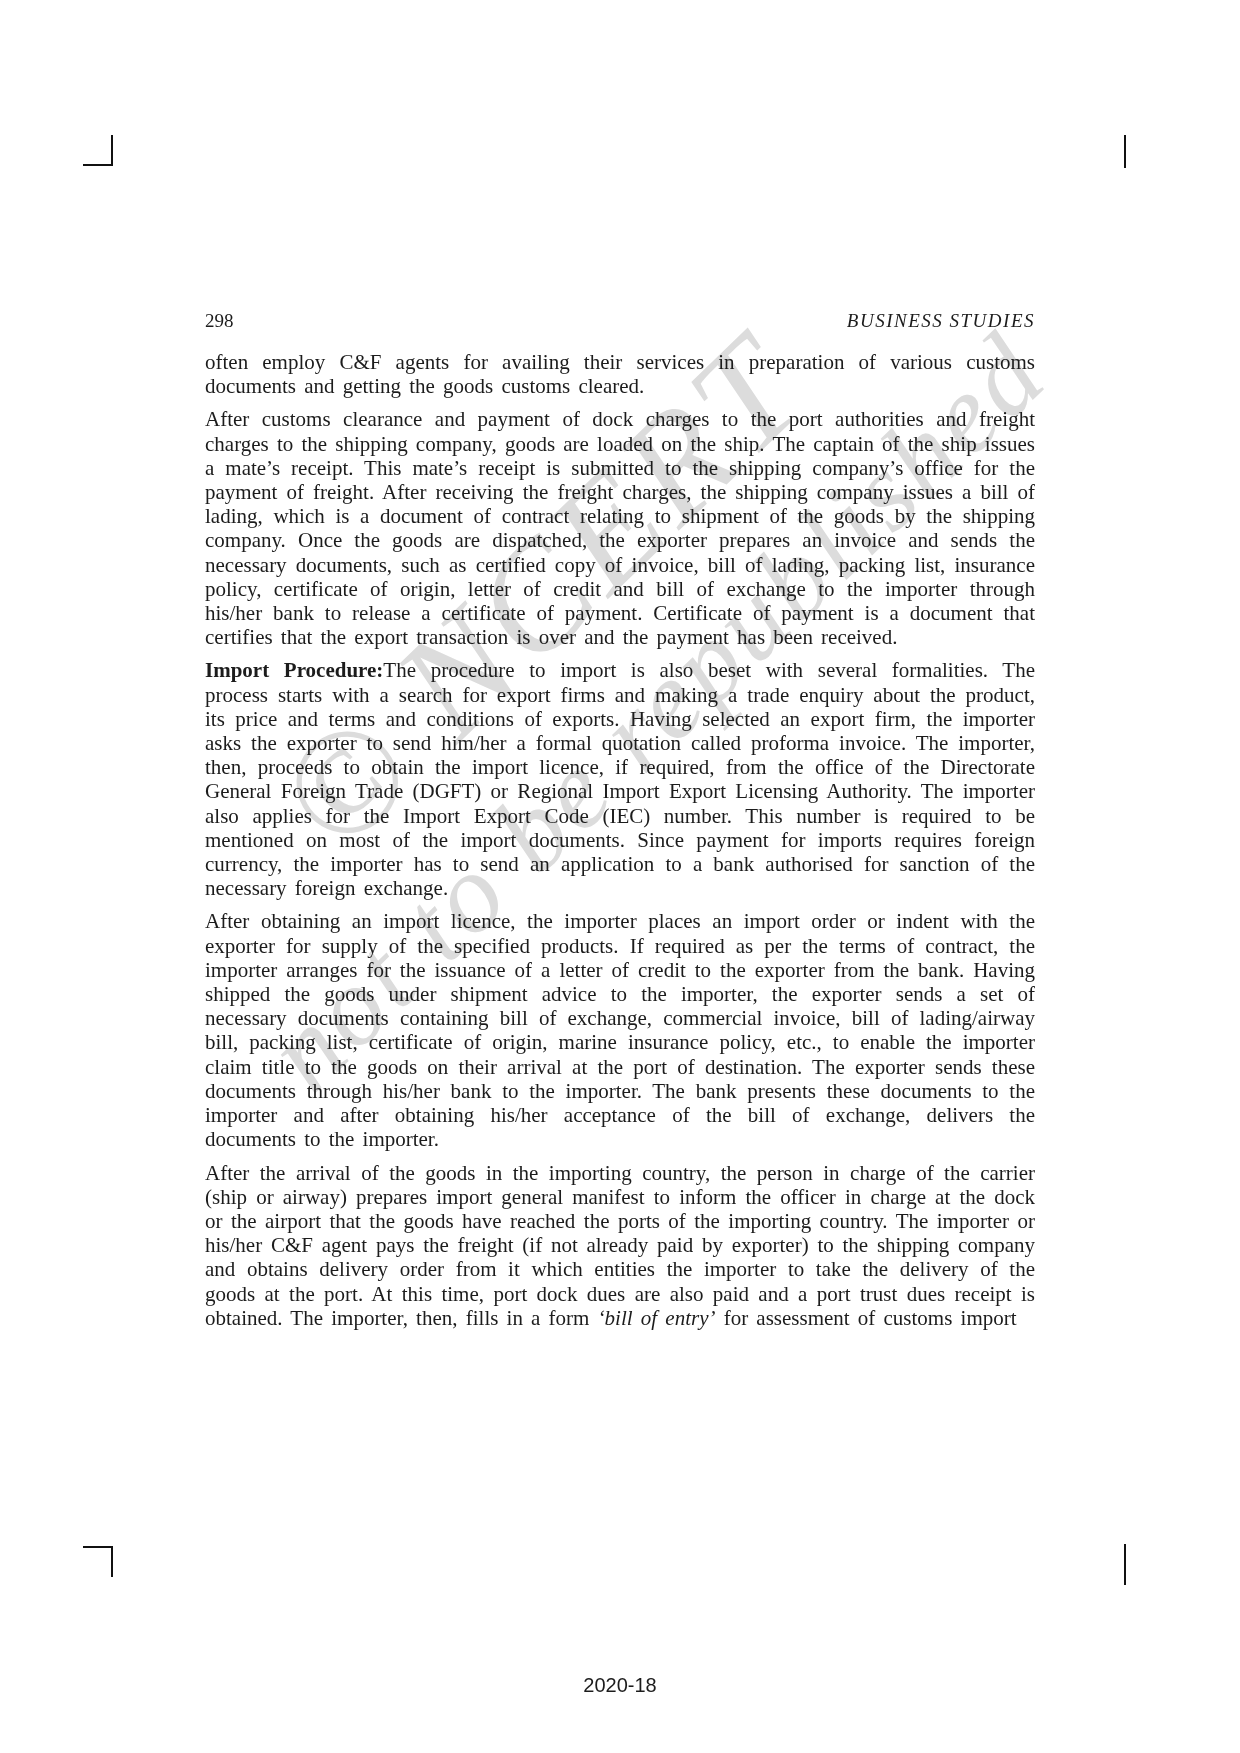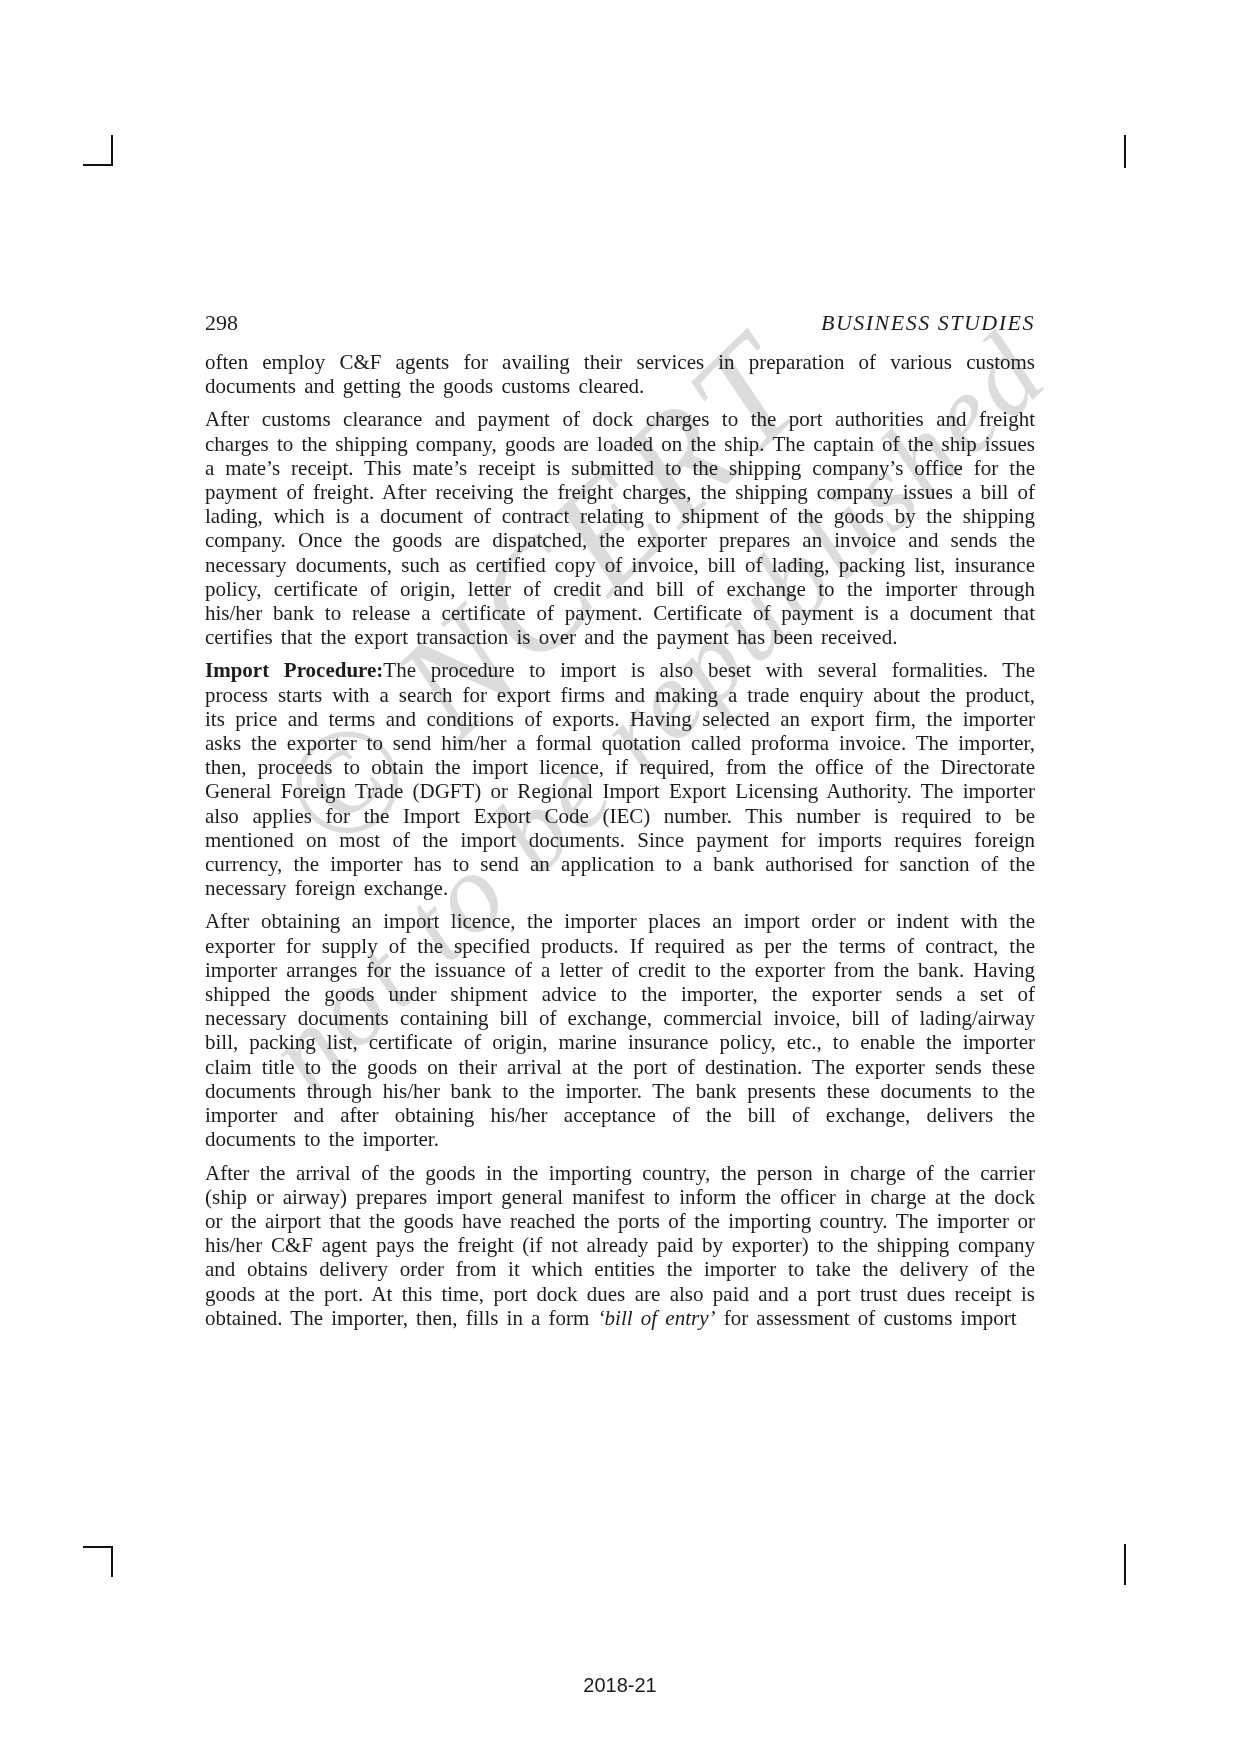--- a/index.html
+++ b/index.html
@@ -35,21 +35,21 @@
   .crop.tl-h{left:83px;top:164px;width:30px;height:2px;}
   .crop.tr-v{left:1124px;top:135px;width:2px;height:33px;}
   .crop.bl-h{left:83px;top:1546px;width:30px;height:2px;}
   .crop.bl-v{left:111px;top:1546px;width:2px;height:31px;}
   .crop.br-v{left:1124px;top:1544px;width:2px;height:41px;}
 
   header{
     position:absolute;
     left:205px;right:205px;top:310px;
     display:flex;justify-content:space-between;align-items:baseline;
-    font-size:22px;
+    font-size:19px;
     z-index:1;
   }
   header .booktitle{letter-spacing:1.5px;font-style:italic;}
 
   main{
     position:absolute;
     left:205px;right:205px;top:350px;
     z-index:1;
   }
   main p{
@@ -95,15 +95,15 @@
   </header>
 
   <main>
     <p>often employ C&amp;F agents for availing their services in preparation of various customs documents and getting the goods customs cleared.</p>
     <p>After customs clearance and payment of dock charges to the port authorities and freight charges to the shipping company, goods are loaded on the ship. The captain of the ship issues a mate’s receipt. This mate’s receipt is submitted to the shipping company’s office for the payment of freight. After receiving the freight charges, the shipping company issues a bill of lading, which is a document of contract relating to shipment of the goods by the shipping company. Once the goods are dispatched, the exporter prepares an invoice and sends the necessary documents, such as certified copy of invoice, bill of lading, packing list, insurance policy, certificate of origin, letter of credit and bill of exchange to the importer through his/her bank to release a certificate of payment. Certificate of payment is a document that certifies that the export transaction is over and the payment has been received.</p>
     <p><span class="lead">Import Procedure:</span><span>The procedure to import is also beset with several formalities. The process starts with a search for export firms and making a trade enquiry about the product, its price and terms and conditions of exports. Having selected an export firm, the importer asks the exporter to send him/her a formal quotation called proforma invoice. The importer, then, proceeds to obtain the import licence, if required, from the office of the Directorate General Foreign Trade (DGFT) or Regional Import Export Licensing Authority. The importer also applies for the Import Export Code (IEC) number. This number is required to be mentioned on most of the import documents. Since payment for imports requires foreign currency, the importer has to send an application to a bank authorised for sanction of the necessary foreign exchange.</span></p>
     <p>After obtaining an import licence, the importer places an import order or indent with the exporter for supply of the specified products. If required as per the terms of contract, the importer arranges for the issuance of a letter of credit to the exporter from the bank. Having shipped the goods under shipment advice to the importer, the exporter sends a set of necessary documents containing bill of exchange, commercial invoice, bill of lading/airway bill, packing list, certificate of origin, marine insurance policy, etc., to enable the importer claim title to the goods on their arrival at the port of destination. The exporter sends these documents through his/her bank to the importer. The bank presents these documents to the importer and after obtaining his/her acceptance of the bill of exchange, delivers the documents to the importer.</p>
     <p><span>After the arrival of the goods in the importing country, the person in charge of the carrier (ship or airway) prepares import general manifest to inform the officer in charge at the dock or the airport that the goods have reached the ports of the importing country. The importer or his/her C&amp;F agent pays the freight (if not already paid by exporter) to the shipping company and obtains delivery order from it which entities the importer to take the delivery of the goods at the port. At this time, port dock dues are also paid and a port trust dues receipt is obtained. The importer, then, fills in a form </span><span class="it">‘bill of entry’</span><span> for assessment of customs import</span></p>
   </main>
 
-  <footer>2018-21</footer>
+  <footer>2020-18</footer>
 
 </div>
 
 </body></html>

